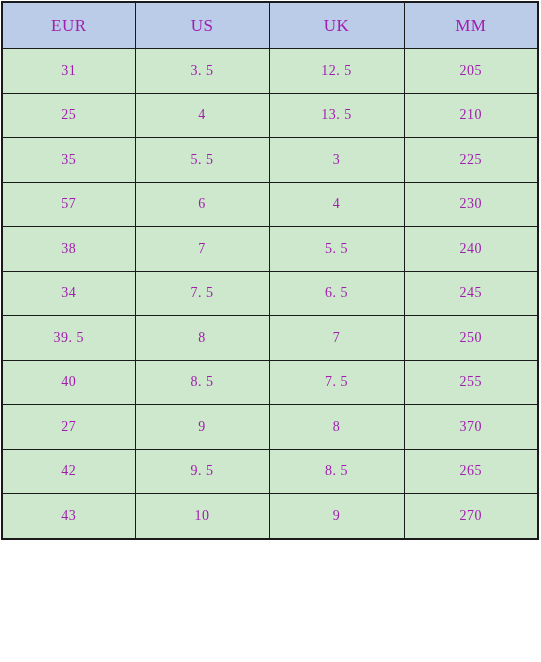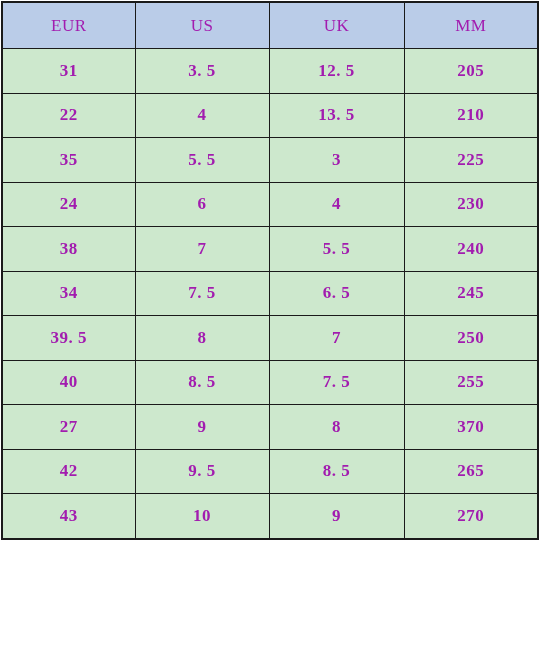--- a/index.html
+++ b/index.html
@@ -48,22 +48,22 @@
     background: #bacce8;
     height: 45px;
     font-weight: normal;
     font-size: 17px;
     font-family: "Liberation Serif", "DejaVu Serif", serif;
   }
 
   table.size-table tbody td {
     background: #cde8cd;
     height: 43.5px;
-    font-size: 17px;
-    font-weight: bold;
+    font-size: 14px;
+    font-weight: normal;
     font-family: "Liberation Serif", "DejaVu Serif", serif;
   }
 </style>
 </head>
 <body>
 
 <div id="size-table-wrap">
   <table class="size-table">
     <colgroup>
       <col class="c-eur">
@@ -80,33 +80,33 @@
       </tr>
     </thead>
     <tbody id="table-body">
         <tr>
           <td>31</td>
           <td>3. 5</td>
           <td>12. 5</td>
           <td>205</td>
         </tr>
         <tr>
-          <td>22</td>
+          <td>25</td>
           <td>4</td>
           <td>13. 5</td>
           <td>210</td>
         </tr>
         <tr>
           <td>35</td>
           <td>5. 5</td>
           <td>3</td>
           <td>225</td>
         </tr>
         <tr>
-          <td>24</td>
+          <td>57</td>
           <td>6</td>
           <td>4</td>
           <td>230</td>
         </tr>
         <tr>
           <td>38</td>
           <td>7</td>
           <td>5. 5</td>
           <td>240</td>
         </tr>

